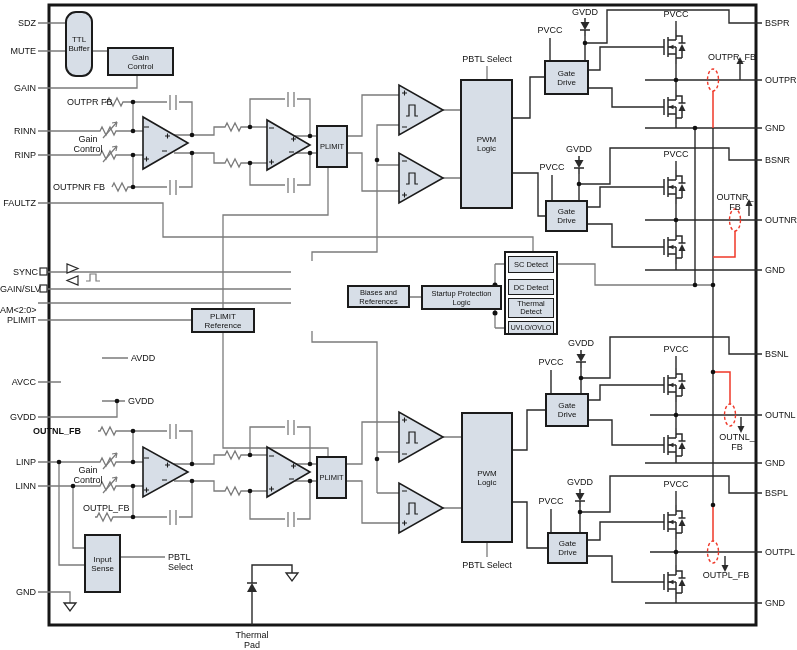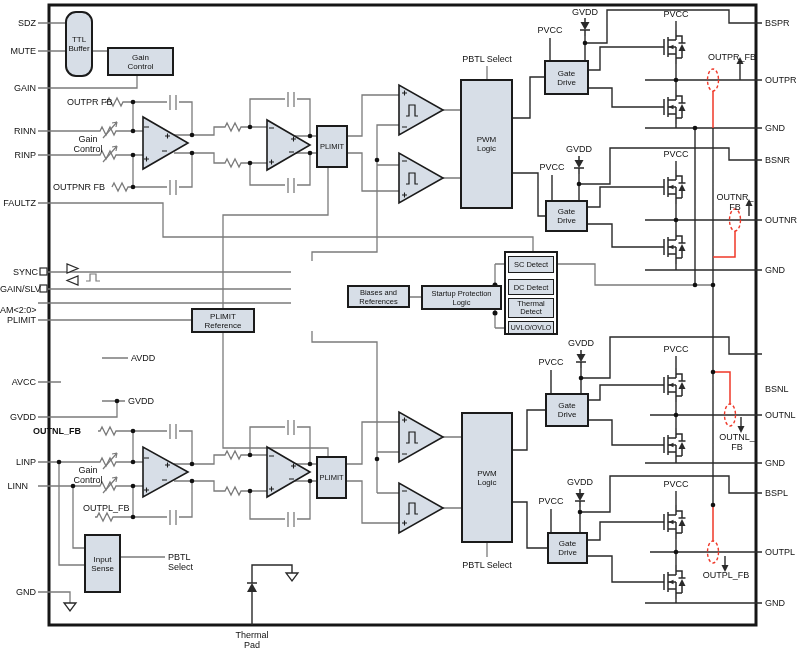--- a/index.html
+++ b/index.html
@@ -252,30 +252,30 @@
 <div class="lbl r" style="left:0;top:126px;width:36px;">RINN</div>
 <div class="lbl r" style="left:0;top:150px;width:36px;">RINP</div>
 <div class="lbl r" style="left:0;top:198px;width:36px;">FAULTZ</div>
 <div class="lbl r" style="left:0;top:267px;width:38px;">SYNC</div>
 <div class="lbl r" style="left:0;top:284px;width:20px;">GAIN/SLV</div>
 <div class="lbl r" style="left:0;top:305px;width:36px;">AM&lt;2:0&gt;</div>
 <div class="lbl r" style="left:0;top:315px;width:36px;">PLIMIT</div>
 <div class="lbl r" style="left:0;top:377px;width:36px;">AVCC</div>
 <div class="lbl r" style="left:0;top:412px;width:36px;">GVDD</div>
 <div class="lbl r" style="left:0;top:457px;width:36px;">LINP</div>
-<div class="lbl r" style="left:0;top:481px;width:28px;">LINN</div>
+<div class="lbl r" style="left:0;top:481px;width:36px;">LINN</div>
 <div class="lbl r" style="left:0;top:587px;width:36px;">GND</div>
 
 <div class="lbl" style="left:765px;top:18px;">BSPR</div>
 <div class="lbl" style="left:765px;top:75px;">OUTPR</div>
 <div class="lbl" style="left:765px;top:123px;">GND</div>
 <div class="lbl" style="left:765px;top:155px;">BSNR</div>
 <div class="lbl" style="left:765px;top:215px;">OUTNR</div>
 <div class="lbl" style="left:765px;top:265px;">GND</div>
-<div class="lbl" style="left:765px;top:349px;margin-top:35px;">BSNL</div>
+<div class="lbl" style="left:765px;top:349px;">BSNL</div>
 <div class="lbl" style="left:765px;top:410px;">OUTNL</div>
 <div class="lbl" style="left:765px;top:458px;">GND</div>
 <div class="lbl" style="left:765px;top:488px;">BSPL</div>
 <div class="lbl" style="left:765px;top:547px;">OUTPL</div>
 <div class="lbl" style="left:765px;top:598px;">GND</div>
 
 <div class="lbl" style="left:50px;top:97px;padding-left:17px;">OUTPR FB</div>
 <div class="lbl c" style="left:88px;top:144px;">Gain
 Control</div>
 <div class="lbl" style="left:53px;top:182px;">OUTPNR FB</div>

